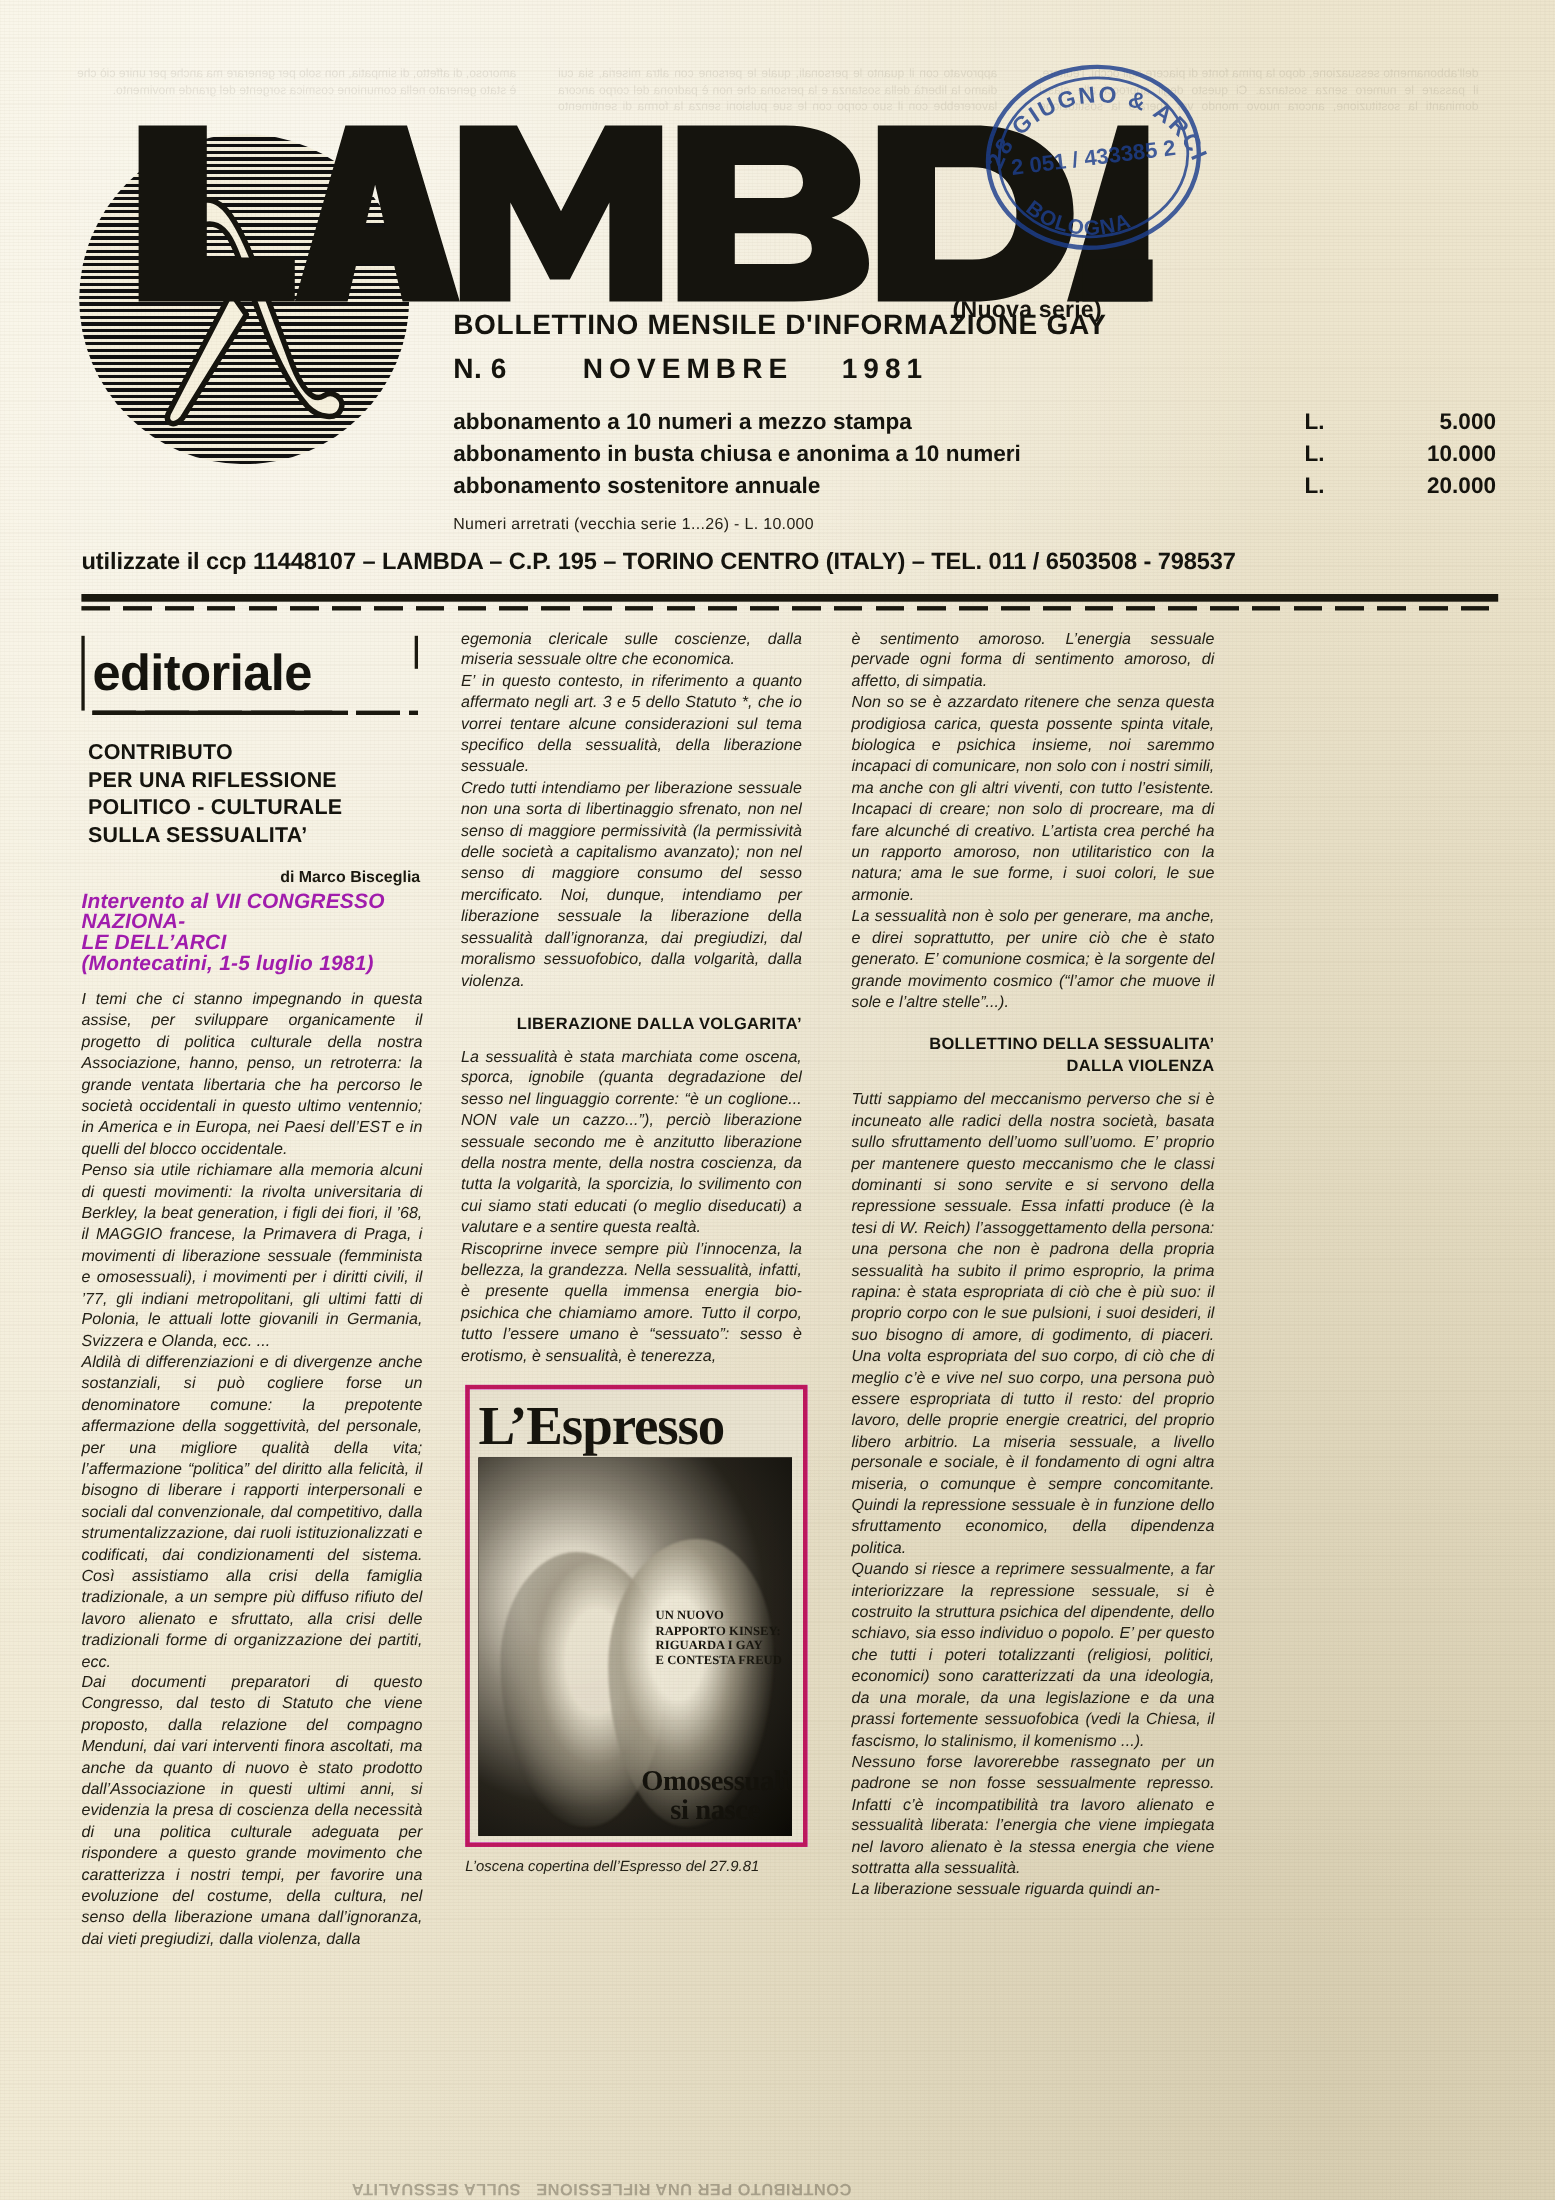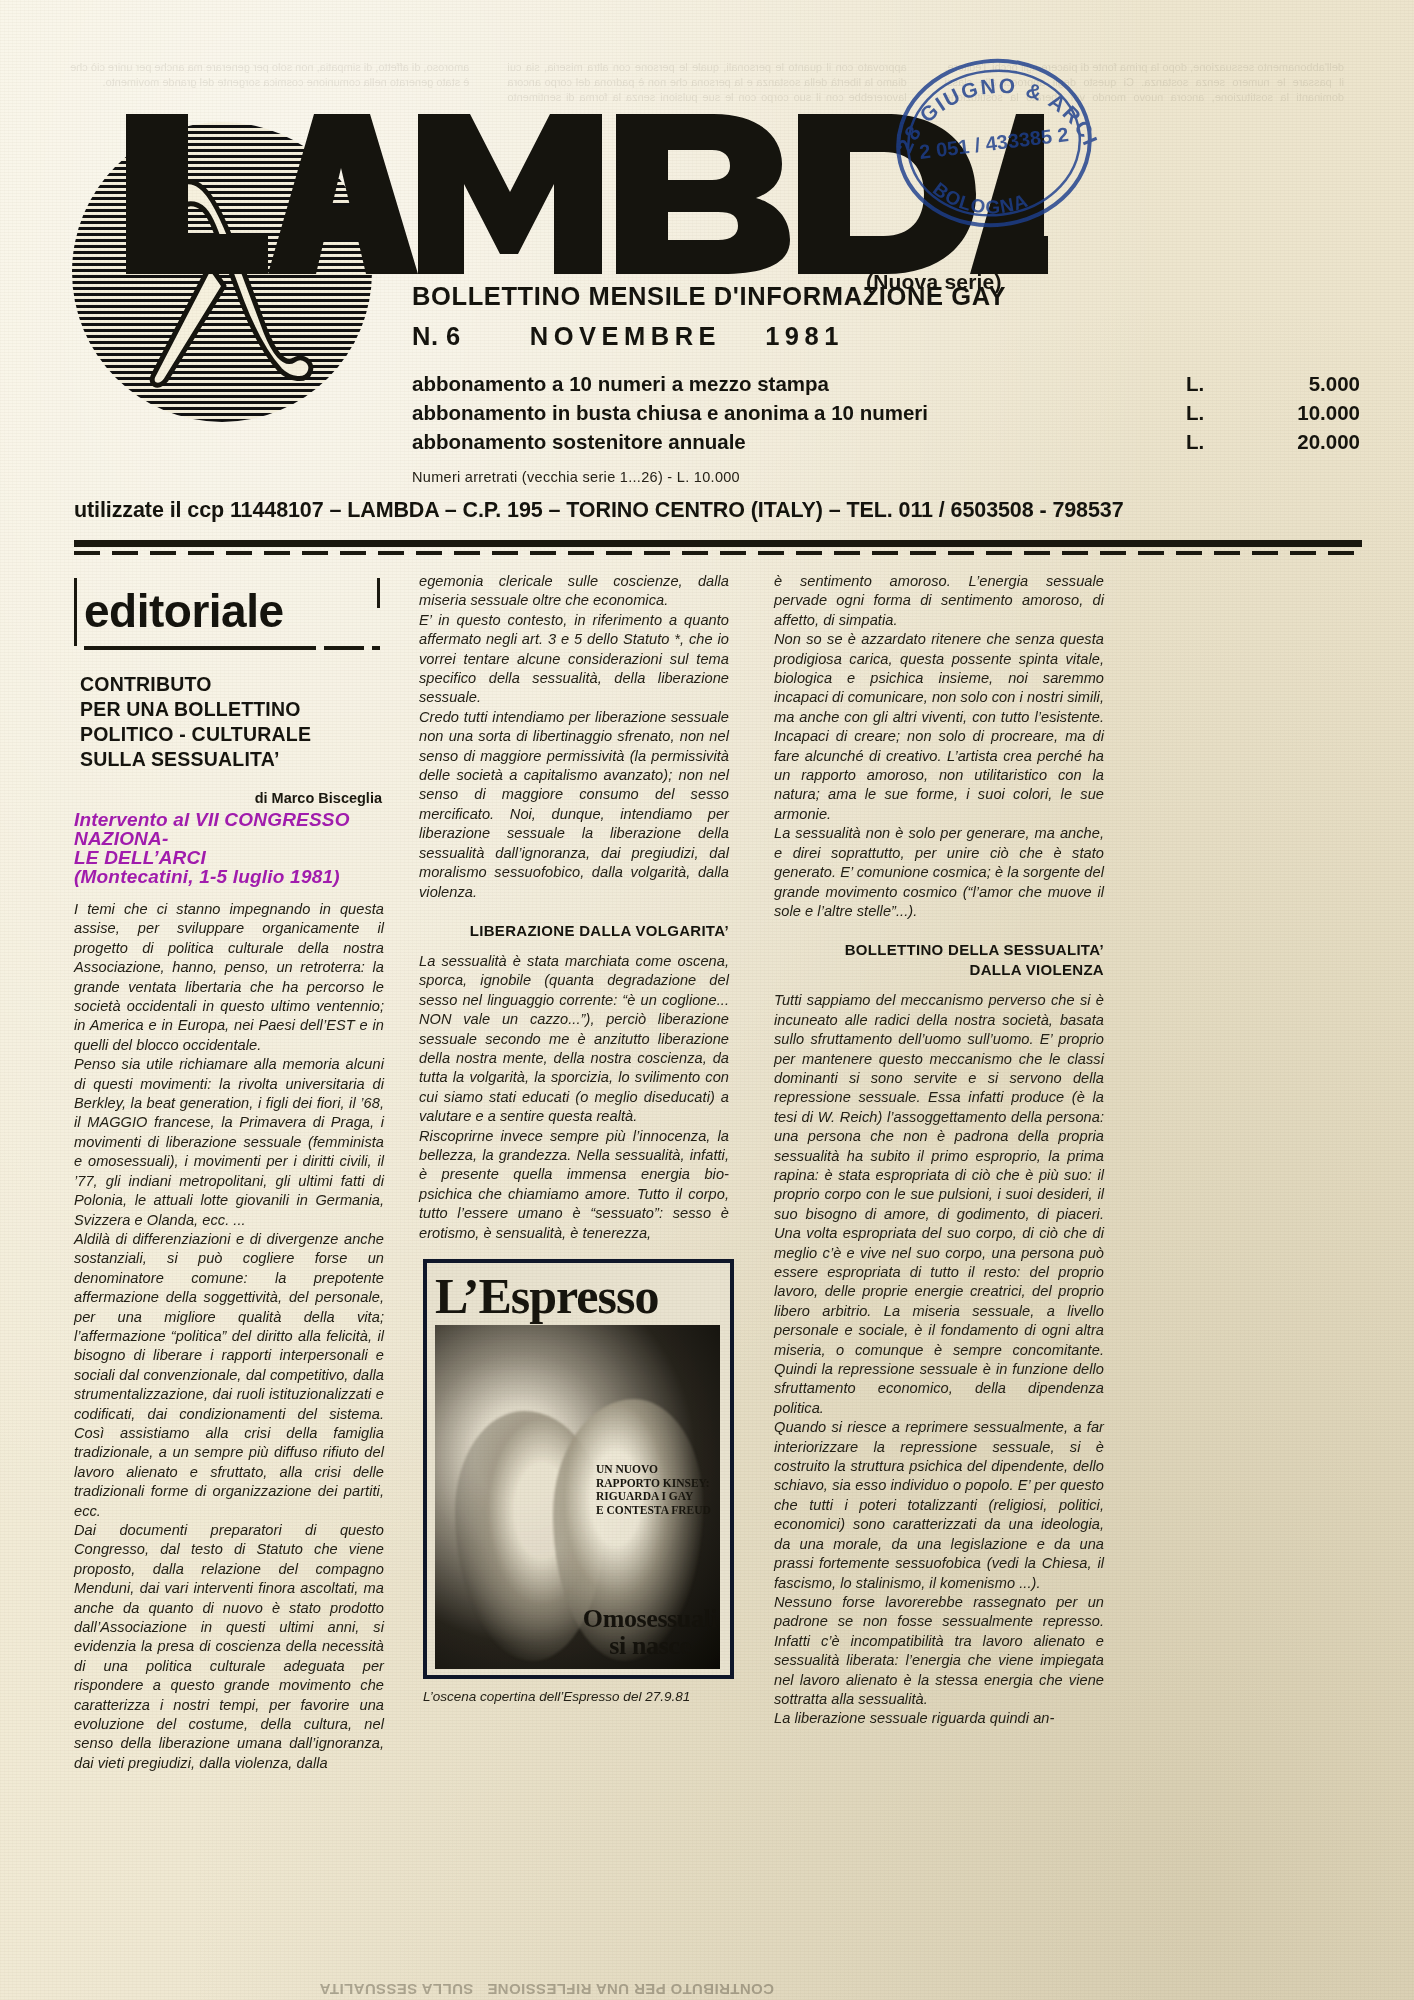--- a/index.html
+++ b/index.html
@@ -155,21 +155,21 @@
   .col2 .body, .col3 .body{margin-top:0;}
 
   .sec-head{
     font-style:normal;font-weight:bold;font-size:15px;letter-spacing:.3px;
     color:#15140e;margin:19px 0 11px 0;line-height:20px;text-align:right;
   }
 
   
   .cover{
     position:relative;width:303px;height:412px;margin:16px 0 0 4px;
-    background:#d946ef;border:4px solid #0f172a;
+    background:#d946ef;border:4px solid #be185d;
     overflow:hidden;
   }
   .cover-inner{position:absolute;inset:0;background:#e8e2cf;}
   .cover-title{
     position:absolute;left:8px;top:4px;width:287px;height:54px;
     font-family:"Liberation Serif", serif;font-weight:bold;
     font-size:50px;color:#17150e;letter-spacing:-1px;
   }
   .cover-photo{
     position:absolute;left:8px;top:62px;width:285px;height:344px;
@@ -320,21 +320,21 @@
       <div class="ed-box">
         <div class="vrule"></div>
         <div class="vrule2"></div>
         <div class="ed-word">editoriale</div>
         <div class="ed-underline"></div>
         <div class="ed-underline-solid"></div>
       </div>
 
       <div class="art-title">
         <div>CONTRIBUTO</div>
-        <div>PER UNA BOLLETTINO</div>
+        <div>PER UNA RIFLESSIONE</div>
         <div>POLITICO - CULTURALE</div>
         <div>SULLA SESSUALITA’</div>
       </div>
 
       <div class="byline">di Marco Bisceglia</div>
 
       <div class="kicker">
         <div>Intervento al VII CONGRESSO NAZIONA-</div>
         <div>LE DELL’ARCI</div>
         <div>(Montecatini, 1-5 luglio 1981)</div>

